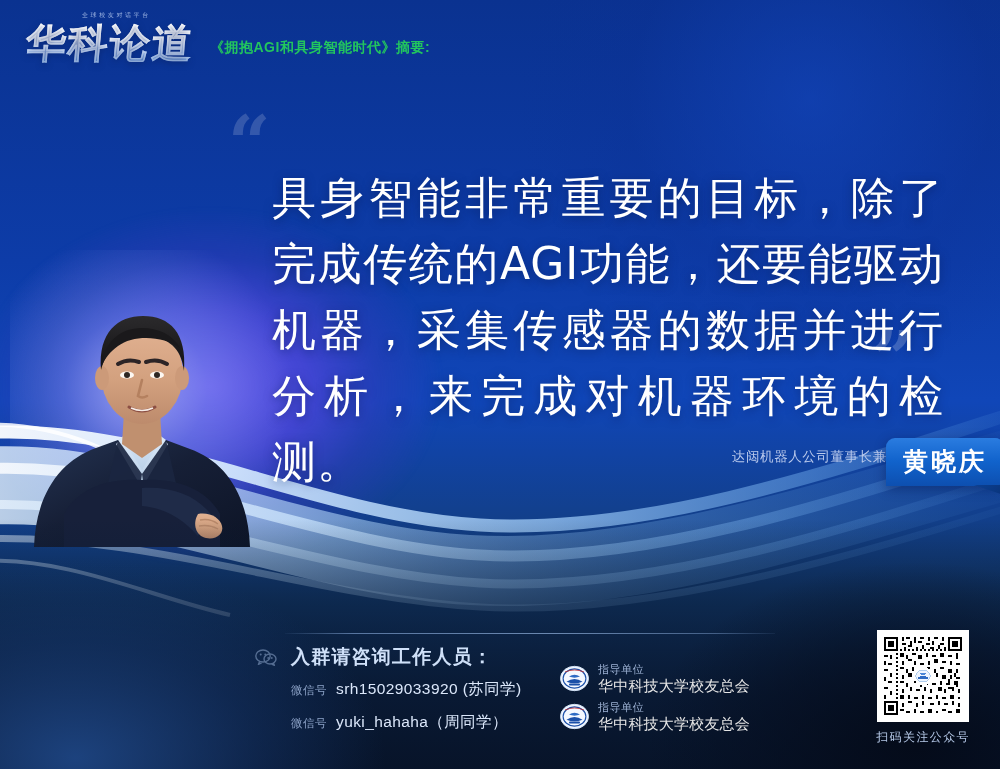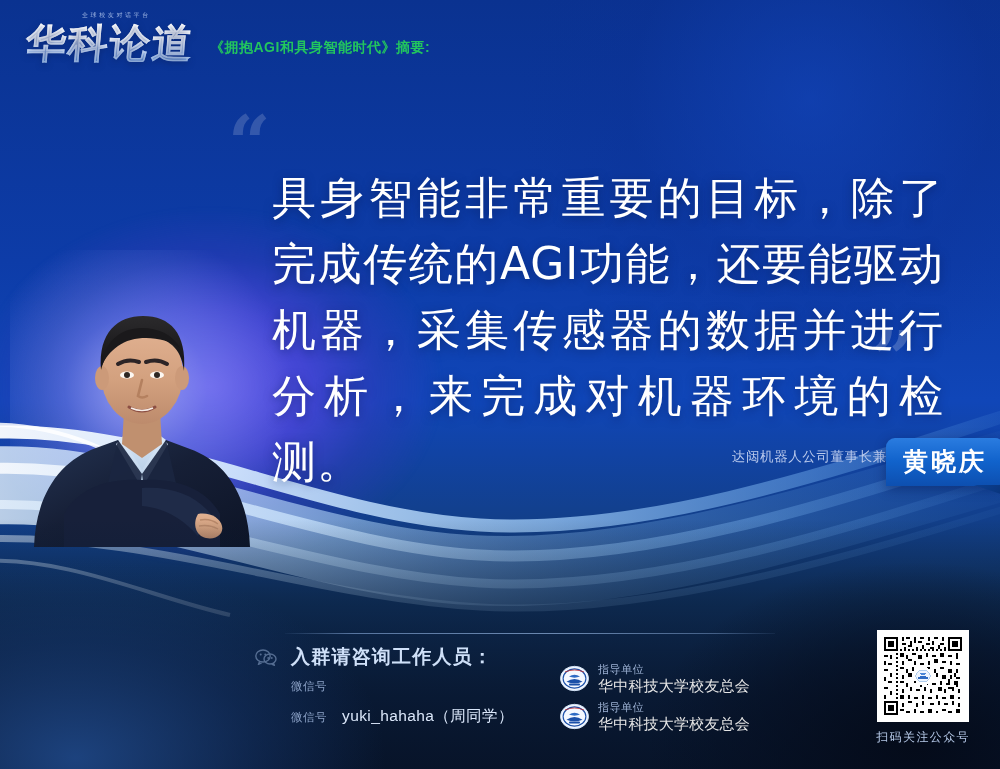--- a/index.html
+++ b/index.html
@@ -170,21 +170,21 @@
     position:absolute;left:255px;top:644px;width:560px;
   }
   .footer-head{
     display:flex;align-items:center;gap:14px;margin-bottom:9px;
   }
   .wechat-icon{width:22px;height:17px;flex:0 0 auto;opacity:.55;}
   .footer-head-text{
     font-size:19px;color:#cfe0f8;letter-spacing:1.2px;font-weight:700;
   }
   .contact-row{
-    display:flex;align-items:baseline;gap:15px;margin:0 0 12px 36px;
+    display:flex;align-items:baseline;gap:9px;margin:0 0 12px 36px;
   }
   .contact-label{font-size:11.5px;color:#8ea4c9;letter-spacing:.5px;}
   .contact-value{font-size:15.5px;color:#dbe7fa;letter-spacing:.4px;}
 
   
   .orgs{
     position:absolute;left:560px;top:664px;
   }
   .org-row{display:flex;align-items:center;gap:9px;margin-bottom:9px;}
   .org-seal{width:29px;height:29px;flex:0 0 auto;}
@@ -354,20 +354,21 @@
           <path d="M18.3,14 L19.4,16.3 L16.6,15.2" fill="none" stroke="#8fa8cd" stroke-width="1.4" stroke-linejoin="round"></path>
           <circle cx="13.2" cy="9" r=".9" fill="#8fa8cd"></circle>
           <circle cx="16.8" cy="9" r=".9" fill="#8fa8cd"></circle>
         </svg>
       </span>
       <span class="footer-head-text">入群请咨询工作人员：</span>
     </div>
 
     <div class="contact-row">
       <span class="contact-label">微信号</span>
+      <span class="contact-value">srh15029033920 (苏同学)</span>
     </div>
     <div class="contact-row">
       <span class="contact-label">微信号</span>
       <span class="contact-value">yuki_hahaha（周同学）</span>
     </div>
   </div>
 
   <div class="orgs">
     <div class="org-row">
       <span class="org-seal">

